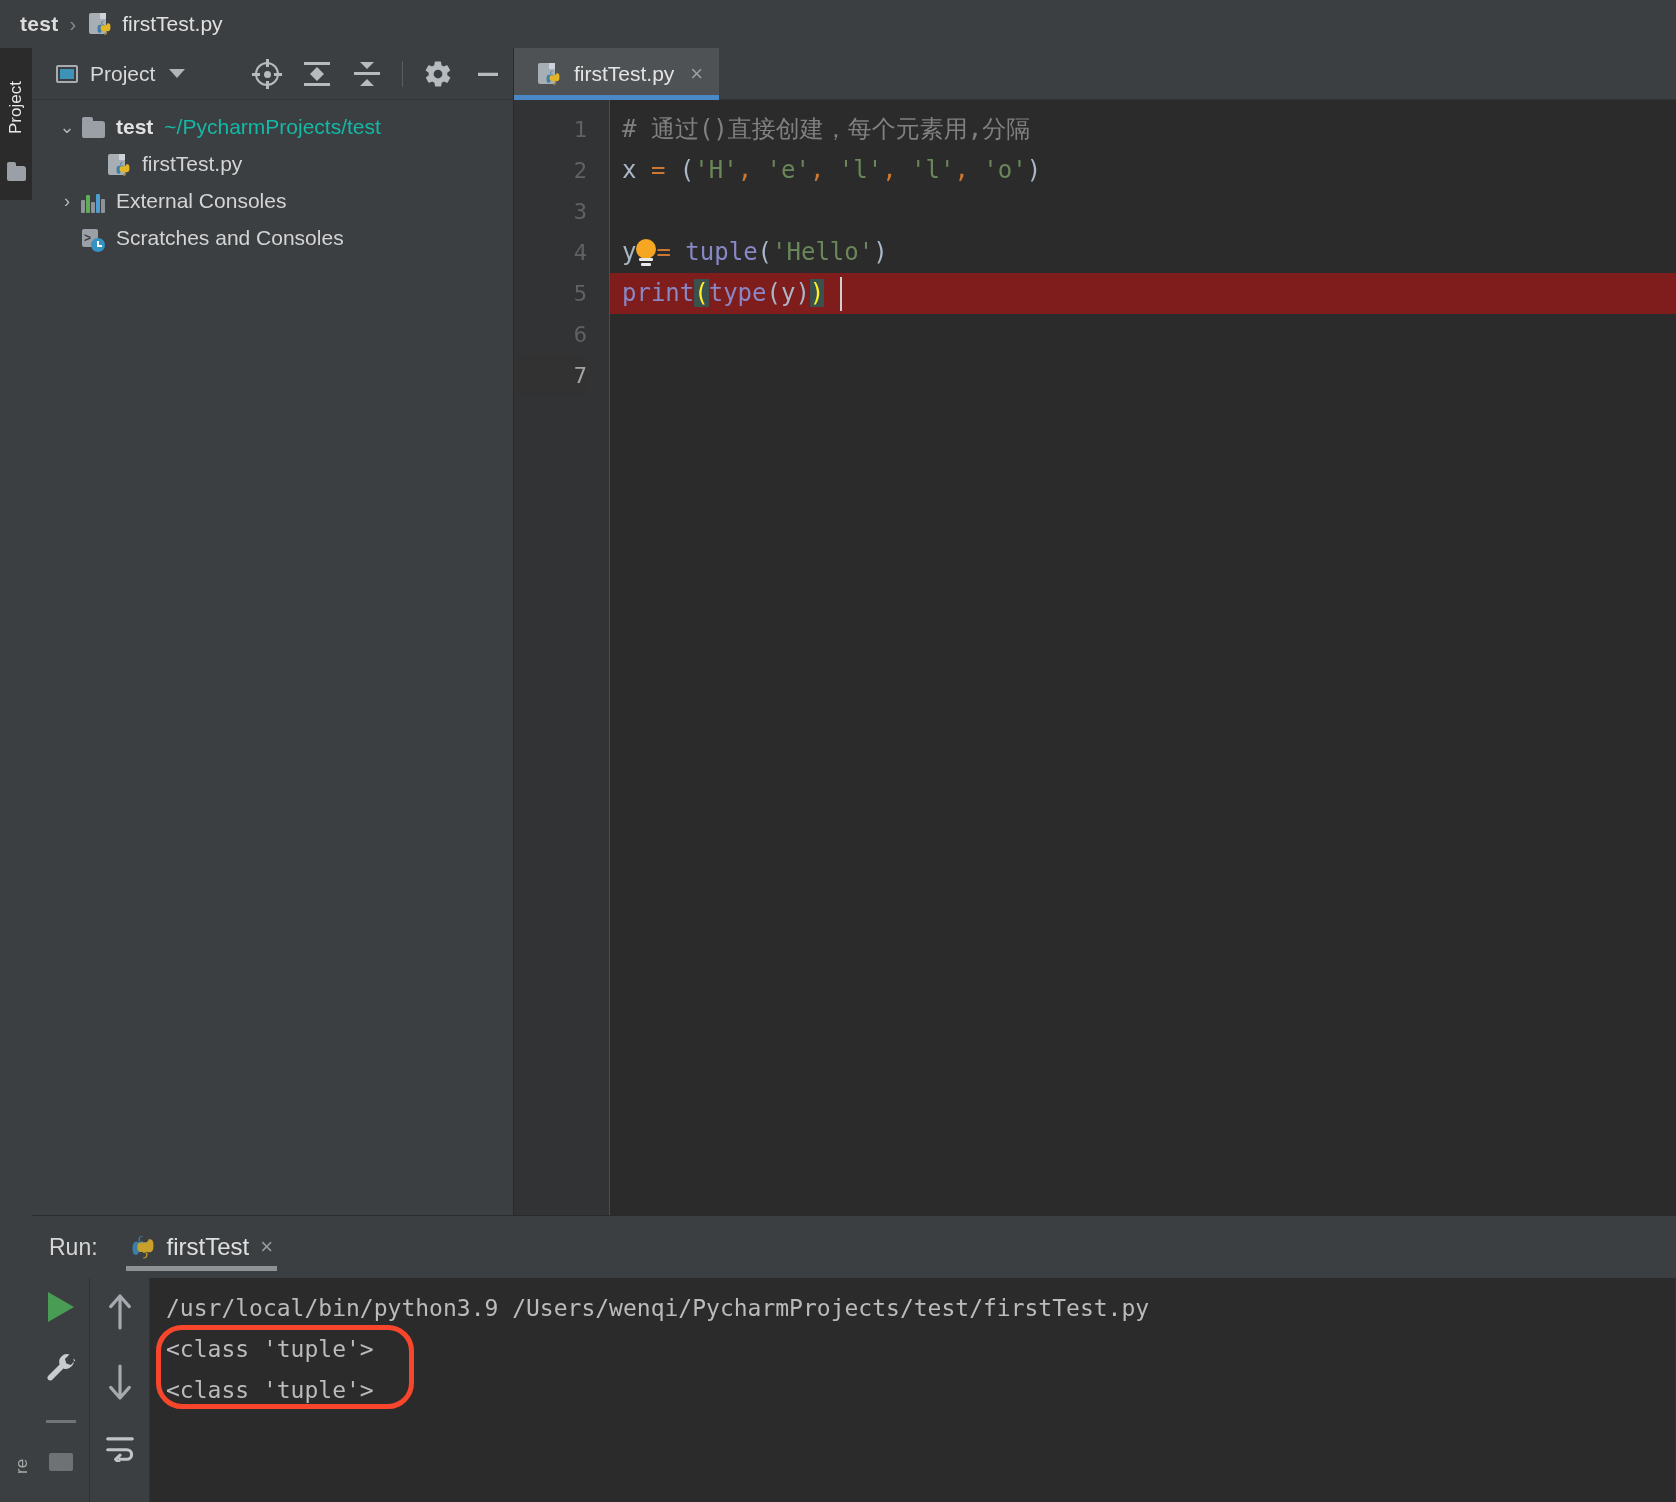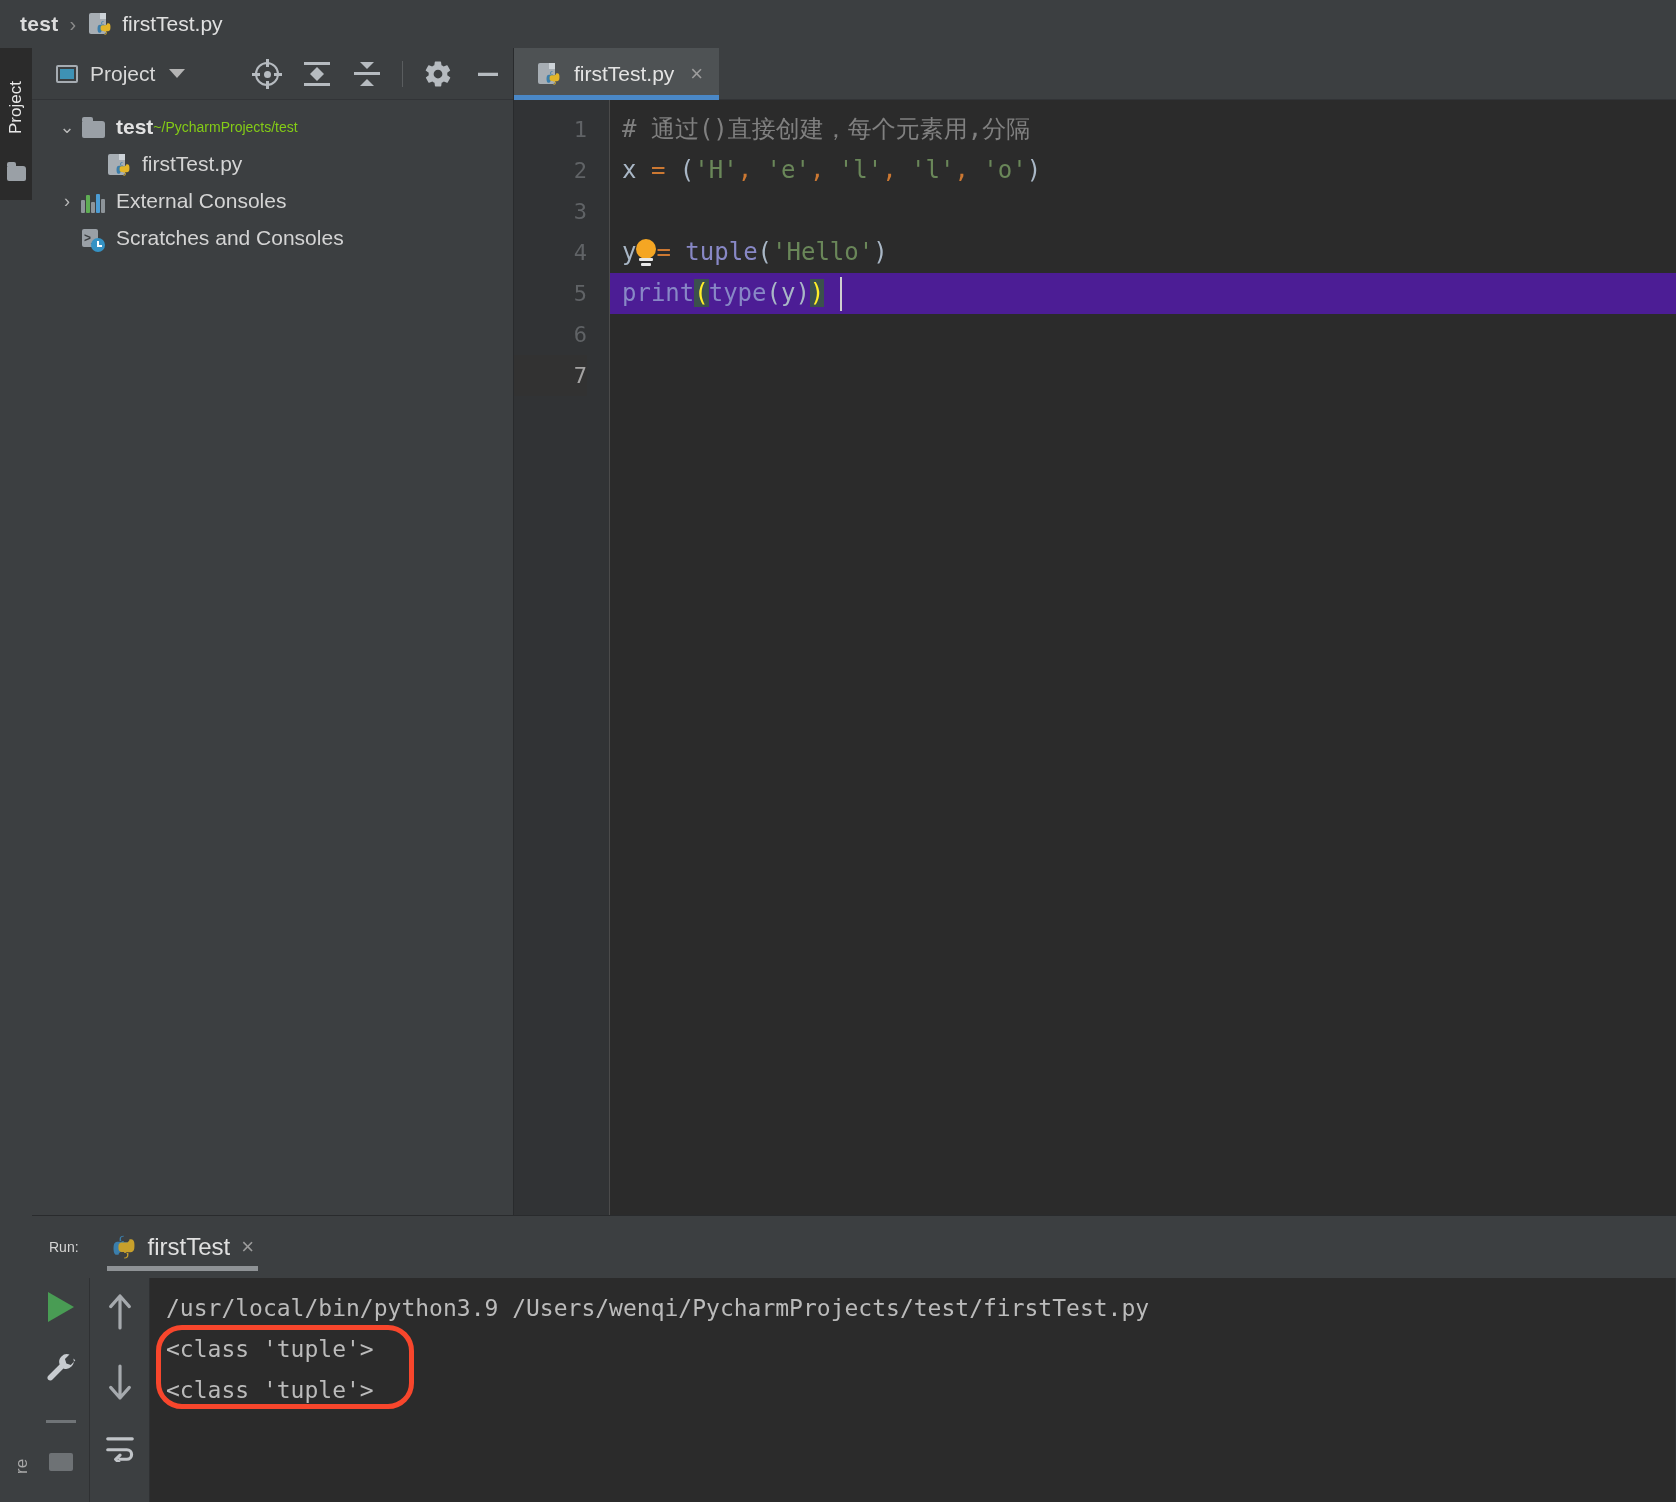--- a/index.html
+++ b/index.html
@@ -117,21 +117,21 @@
   .tree { padding-top: 8px; }
   .trow {
     display: flex; align-items: center; height: 37px;
     padding-left: 22px; cursor: default; white-space: nowrap;
   }
   .tarrow { width: 26px; color: #B9B9B9; font-size: 18px; flex: none; text-align: center; line-height: 1; }
   .tarrow.empty { color: transparent; }
   .ticon { width: 28px; height: 24px; position: relative; flex: none; margin-right: 8px; }
   .tname { color: #D4D4D4; font-size: 21px; }
   .tname.bold { font-weight: bold; color: #E2E2E2; }
-  .tpath { color: #84cc16; font-size: 14px; }
+  .tpath { color: #14b8a6; font-size: 21px; margin-left: 11px; }
   .indent-1 { padding-left: 48px; }
 
   .folder-ico {
     position: absolute; left: 2px; top: 6px; width: 23px; height: 17px;
     background: #9AA0A6; border-radius: 1px 3px 2px 2px;
   }
   .folder-ico::before {
     content: ""; position: absolute; left: 0; top: -4px;
     width: 11px; height: 4px; background: #9AA0A6; border-radius: 2px 2px 0 0;
   }
@@ -190,21 +190,21 @@
     text-align: right; padding-right: 22px; padding-top: 9px;
     border-right: 1px solid #4B4B4B;
   }
   .gutter .gline { height: 41px; line-height: 41px; position: relative; }
   .gutter .gline.cur { color: #A4A3A3; background: #323232; }
   .code {
     flex: 1; padding-top: 9px; position: relative;
     font-family: "DejaVu Sans Mono", monospace; font-size: 24px;
   }
   .cline { height: 41px; line-height: 41px; white-space: pre; padding-left: 12px; position: relative; }
-  .cline.current { background: #4c1d95; }
+  .cline.current { background: #7f1d1d; }
   .com  { color: #808080; }
   .def  { color: #A9B7C6; }
   .str  { color: #6A8759; }
   .op   { color: #CC7832; }
   .fn   { color: #8888C6; }
   .par  { color: #A9B7C6; }
   .brk  { color: #FFEF28; background: #3B514D; }
   .bulb {
     display: inline-block; width: 26px; height: 28px; position: relative;
     vertical-align: -7px; margin: 0 -3px;
@@ -218,21 +218,21 @@
   .caret {
     position: absolute; top: 4px; width: 2px; height: 34px; background: #CFCFCF;
   }
 
   
   .runpanel {
     position: absolute; left: 32px; top: 1215px; width: 1644px; height: 287px;
     background: #3C3F41; border-top: 1px solid #292B2D;
   }
   .run-header { position: relative; height: 62px; display: flex; align-items: center; padding-left: 17px; }
-  .run-label { color: #D6D6D6; font-size: 14px; margin-right: 28px; }
+  .run-label { color: #D6D6D6; font-size: 23px; margin-right: 28px; }
   .run-tab { display: flex; align-items: center; gap: 11px; position: relative; height: 62px; padding: 0 4px; }
   .run-tab-underline { position: absolute; left: 0; bottom: 7px; width: 100%; height: 5px; background: #8E9295; }
   .run-tab-name { color: #E0E0E0; font-size: 24px; }
   .run-tab-close { color: #9C9C9C; font-size: 22px; }
 
   .run-body { position: relative; height: 282px; display: flex; }
   .run-col {
     width: 58px; background: #3C3F41; border-right: 1px solid #2F3133;
     display: flex; flex-direction: column; align-items: center; padding-top: 14px; gap: 30px;
   }

